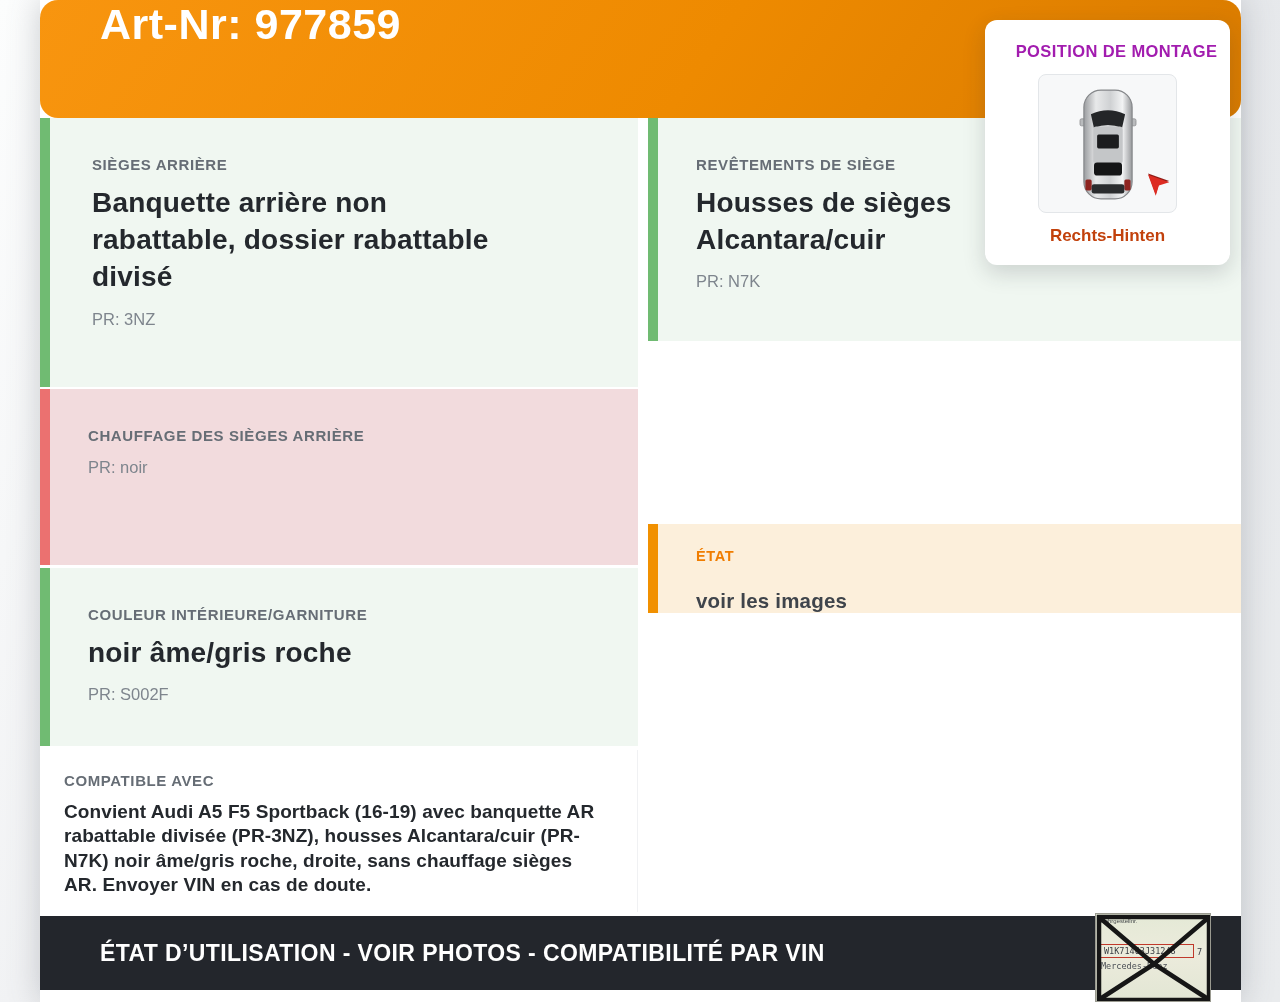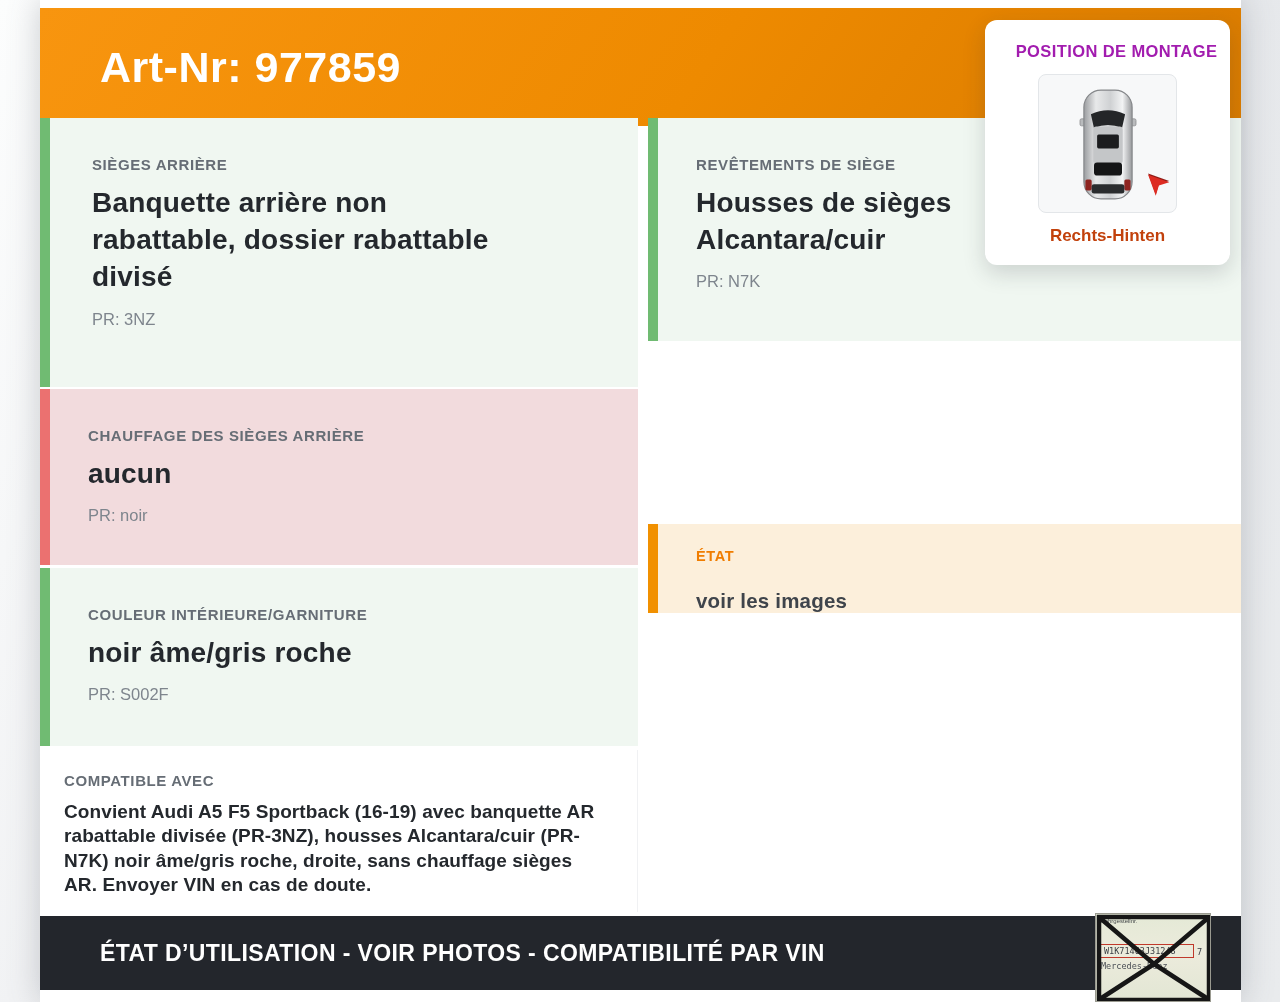--- a/index.html
+++ b/index.html
@@ -8,23 +8,23 @@
     font-family:"Liberation Sans", sans-serif;
     background: linear-gradient(115deg, #fcfdfd 0%, #f0f1f3 30%, #e6e8eb 70%, #e9ebed 100%);
   }
   .content {
     position:absolute; left:40px; top:0; width:1201px; height:1002px;
     background:#ffffff;
     box-shadow: 0 0 30px rgba(90,95,105,.30);
   }
   
   .header {
-    position:absolute; left:0; top:8px; width:1201px; height:118px;
+    position:absolute; left:0; top:0; width:1201px; height:118px;
     background: linear-gradient(125deg, #f8950f 0%, #ee8a00 55%, #d97b00 100%);
-    display:flex; align-items:center;
+    display:flex; border-radius:18px;
   }
   .header-title {
     color:#ffffff; font-size:43px; font-weight:800; letter-spacing:.5px;
     padding-left:60px;
   }
   
   .card { position:absolute; overflow:hidden; }
   .card.bordered { border-left:10px solid; padding:38px 28px 0 38px; }
   .card.green  { background:#f0f7f1; border-color:#70bb72; }
   .card.red    { background:#f2dbdd; border-color:#eb7170; }
@@ -115,21 +115,20 @@
   </div>
 
   <section class="card bordered green" style="left:0; top:118px; width:598px; height:269px;padding-left:42px;">
     <div class="card-label">SIÈGES ARRIÈRE</div>
     <h2 class="card-value narrow">Banquette arrière non rabattable, dossier rabattable divisé</h2>
     <div class="card-pr">PR: 3NZ</div>
   </section>
 
   <section class="card bordered red" style="left:0; top:389px; width:598px; height:176px;">
     <div class="card-label">CHAUFFAGE DES SIÈGES ARRIÈRE</div>
-    <h2 class="card-value">aucun</h2>
     <div class="card-pr">PR: noir</div>
   </section>
 
   <section class="card bordered green" style="left:0; top:568px; width:598px; height:178px;">
     <div class="card-label">COULEUR INTÉRIEURE/GARNITURE</div>
     <h2 class="card-value narrow">noir âme/gris roche</h2>
     <div class="card-pr">PR: S002F</div>
   </section>
 
   <section class="card plain" style="left:0; top:750px; width:598px; height:162px;">

